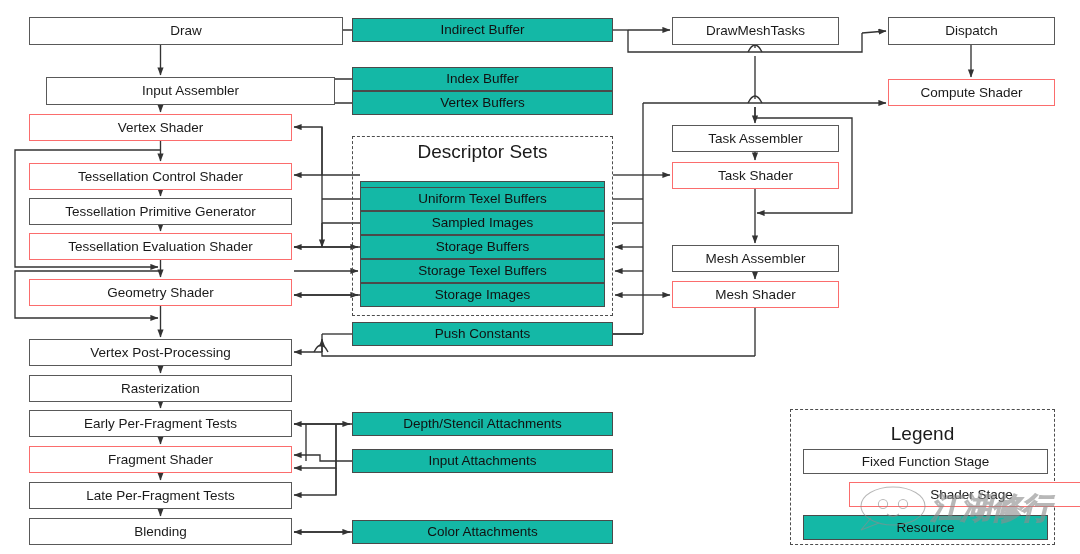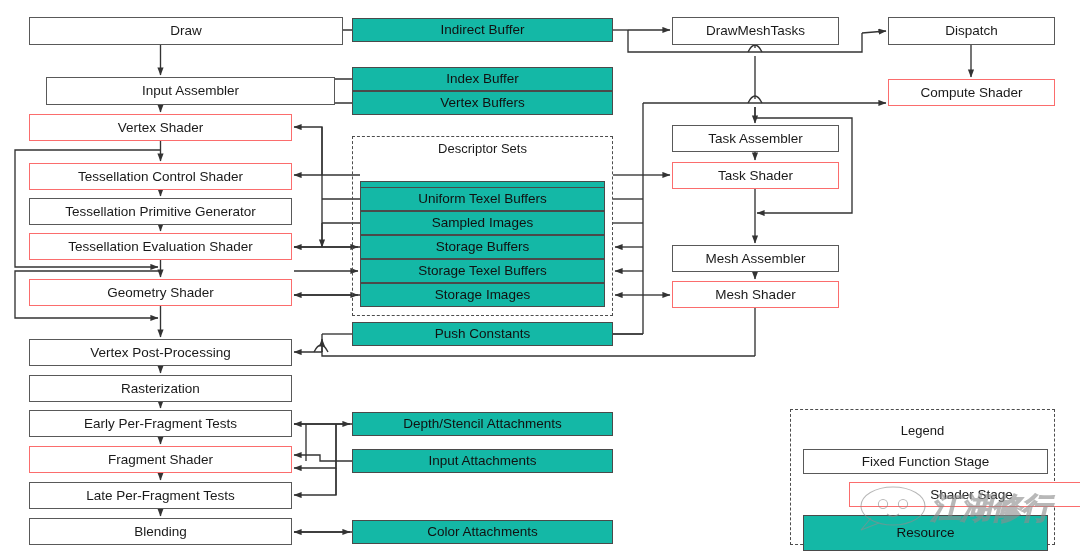--- a/index.html
+++ b/index.html
@@ -5,21 +5,21 @@
   html,body{margin:0;padding:0;background:#ffffff;}
   body{font-family:"Liberation Sans",sans-serif;}
   #canvas{position:relative;width:1080px;height:554px;background:#fff;overflow:hidden;}
   .node{position:absolute;box-sizing:border-box;display:flex;align-items:center;
         justify-content:center;font-size:13.5px;color:#1a1a1a;text-align:center;
         line-height:1;letter-spacing:0px;}
   .fixed{background:#ffffff;border:1.4px solid #595959;}
   .shader{background:#ffffff;border:1.6px solid #fb6d6d;}
   .resource{background:#14b8a6;border:1.3px solid #4a4a4a;color:#111;}
   .groupbox{position:absolute;box-sizing:border-box;border:1.7px dashed #4d4d4d;background:transparent;}
-  .grouplabel{position:absolute;font-size:13px;color:#1a1a1a;text-align:center;}
+  .grouplabel{position:absolute;font-size:19px;color:#1a1a1a;text-align:center;}
   svg.wires{position:absolute;left:0;top:0;width:1080px;height:554px;overflow:visible;}
   .wm{position:absolute;pointer-events:none;opacity:.62;}
   .wmtext{font-family:"Liberation Serif",serif;font-size:30px;fill:none;stroke:#8d8d8d;
           stroke-width:1.05px;font-style:italic;font-weight:700;}
 </style>
 </head>
 <body>
 
 <div id="canvas">
 
@@ -264,21 +264,21 @@
         <span>Color Attachments</span>
       </div>
     </div>
   <div id="legend-nodes">
       <div class="node fixed" style="left: 803px; top: 449px; width: 245px; height: 25px;">
         <span>Fixed Function Stage</span>
       </div>
       <div class="node shader" style="left: 849px; top: 482px; width: 245px; height: 25px;">
         <span>Shader Stage</span>
       </div>
-      <div class="node resource" style="left: 803px; top: 515px; width: 245px; height: 36px;">
+      <div class="node resource" style="left: 803px; top: 515px; width: 245px; height: 25px;">
         <span>Resource</span>
       </div>
     </div>
 
   <svg class="wm" style="left:845px;top:478px;width:230px;height:70px;" viewBox="0 0 230 70">
     <g stroke="#8d8d8d" stroke-width="1.05" fill="none">
       <ellipse cx="48" cy="28" rx="32" ry="19"></ellipse>
       <path d="M26,40 L16,52 L34,45"></path>
       <circle cx="38" cy="26" r="4.6"></circle>
       <circle cx="58" cy="26" r="4.6"></circle>

